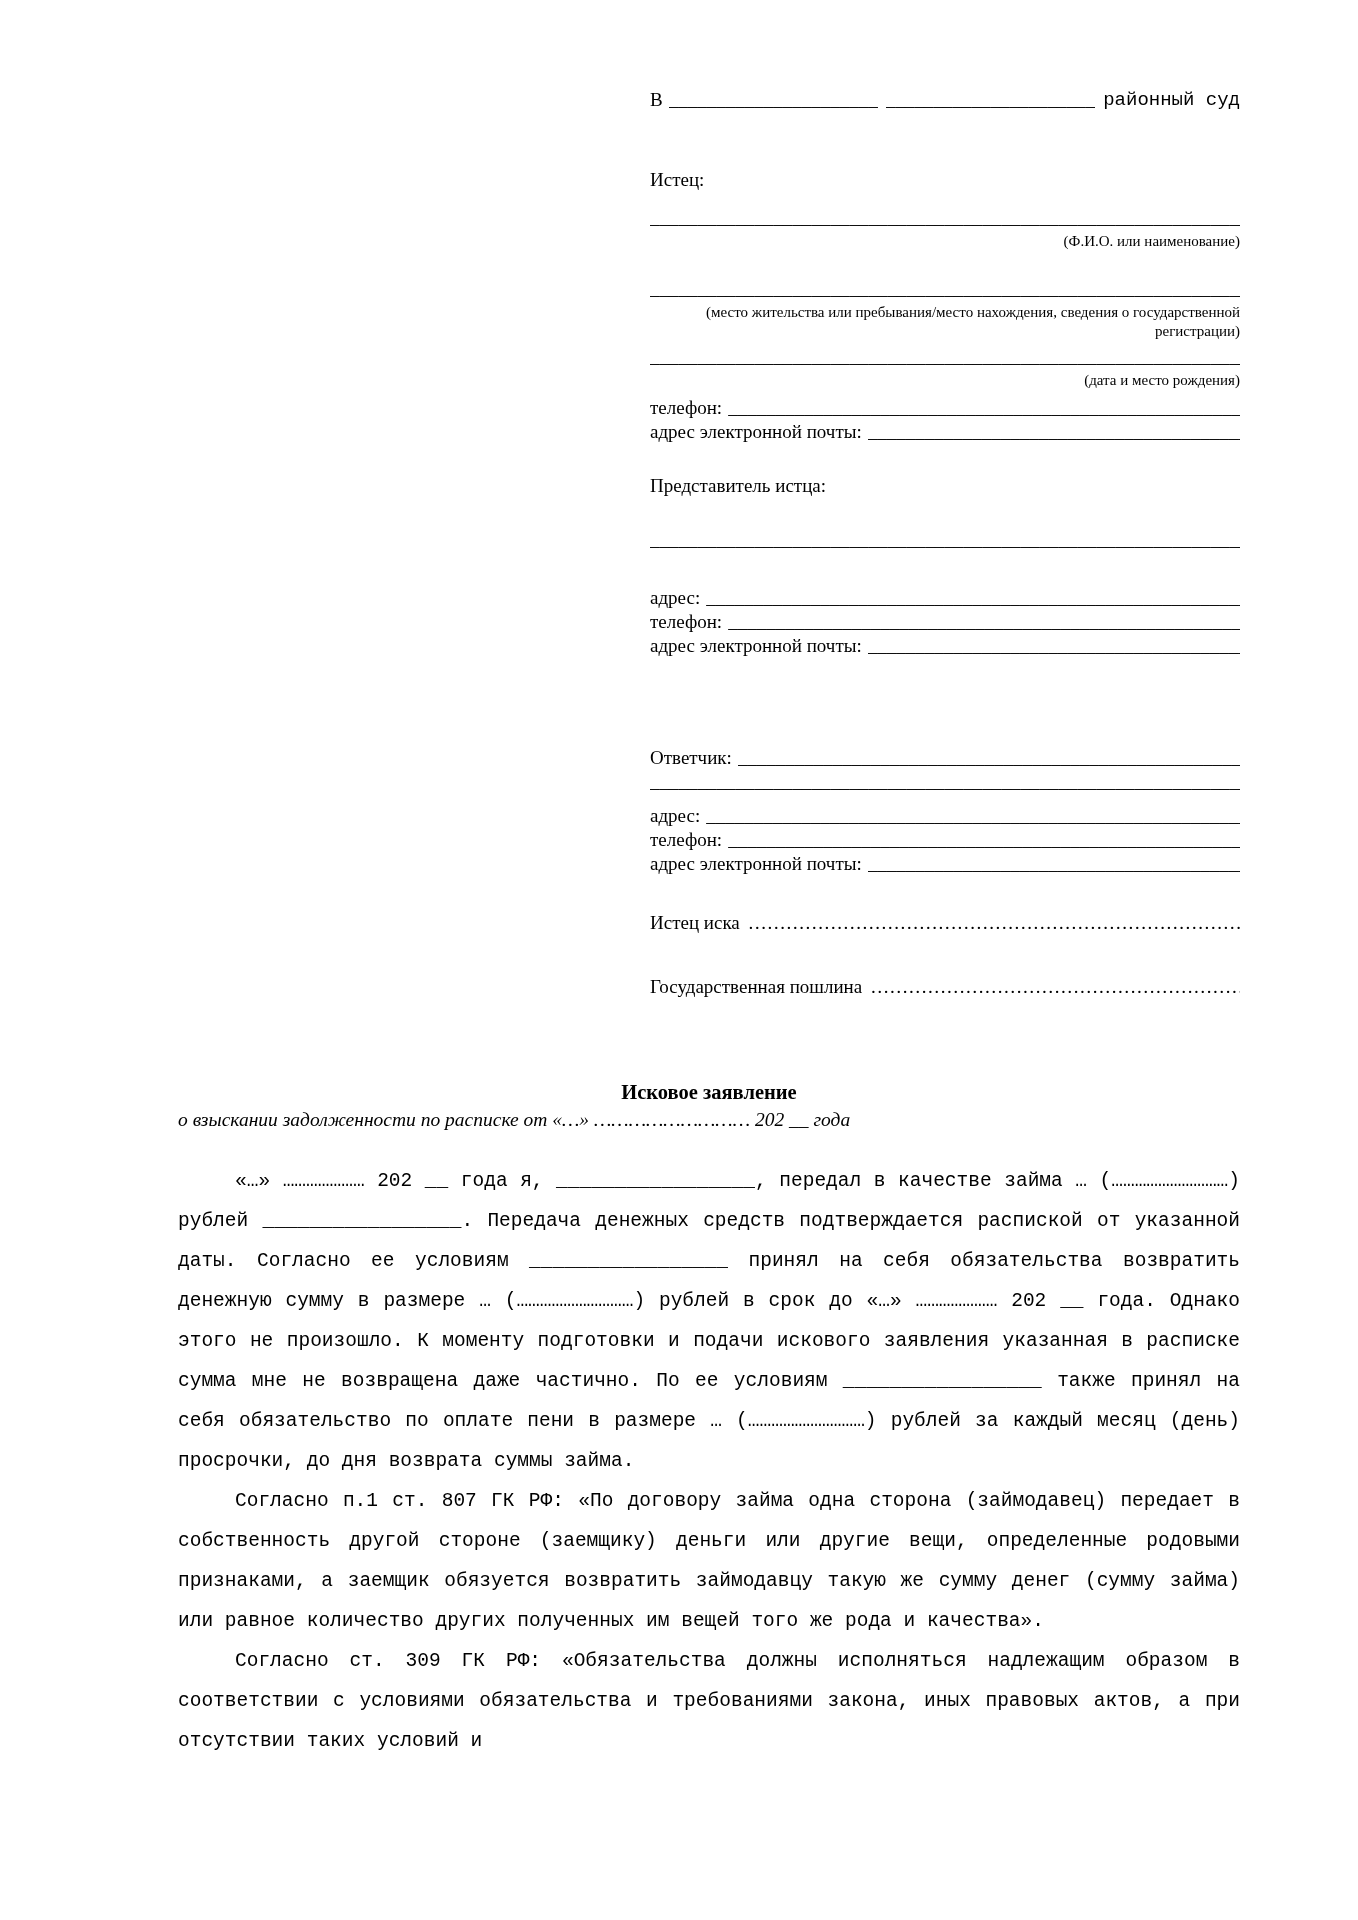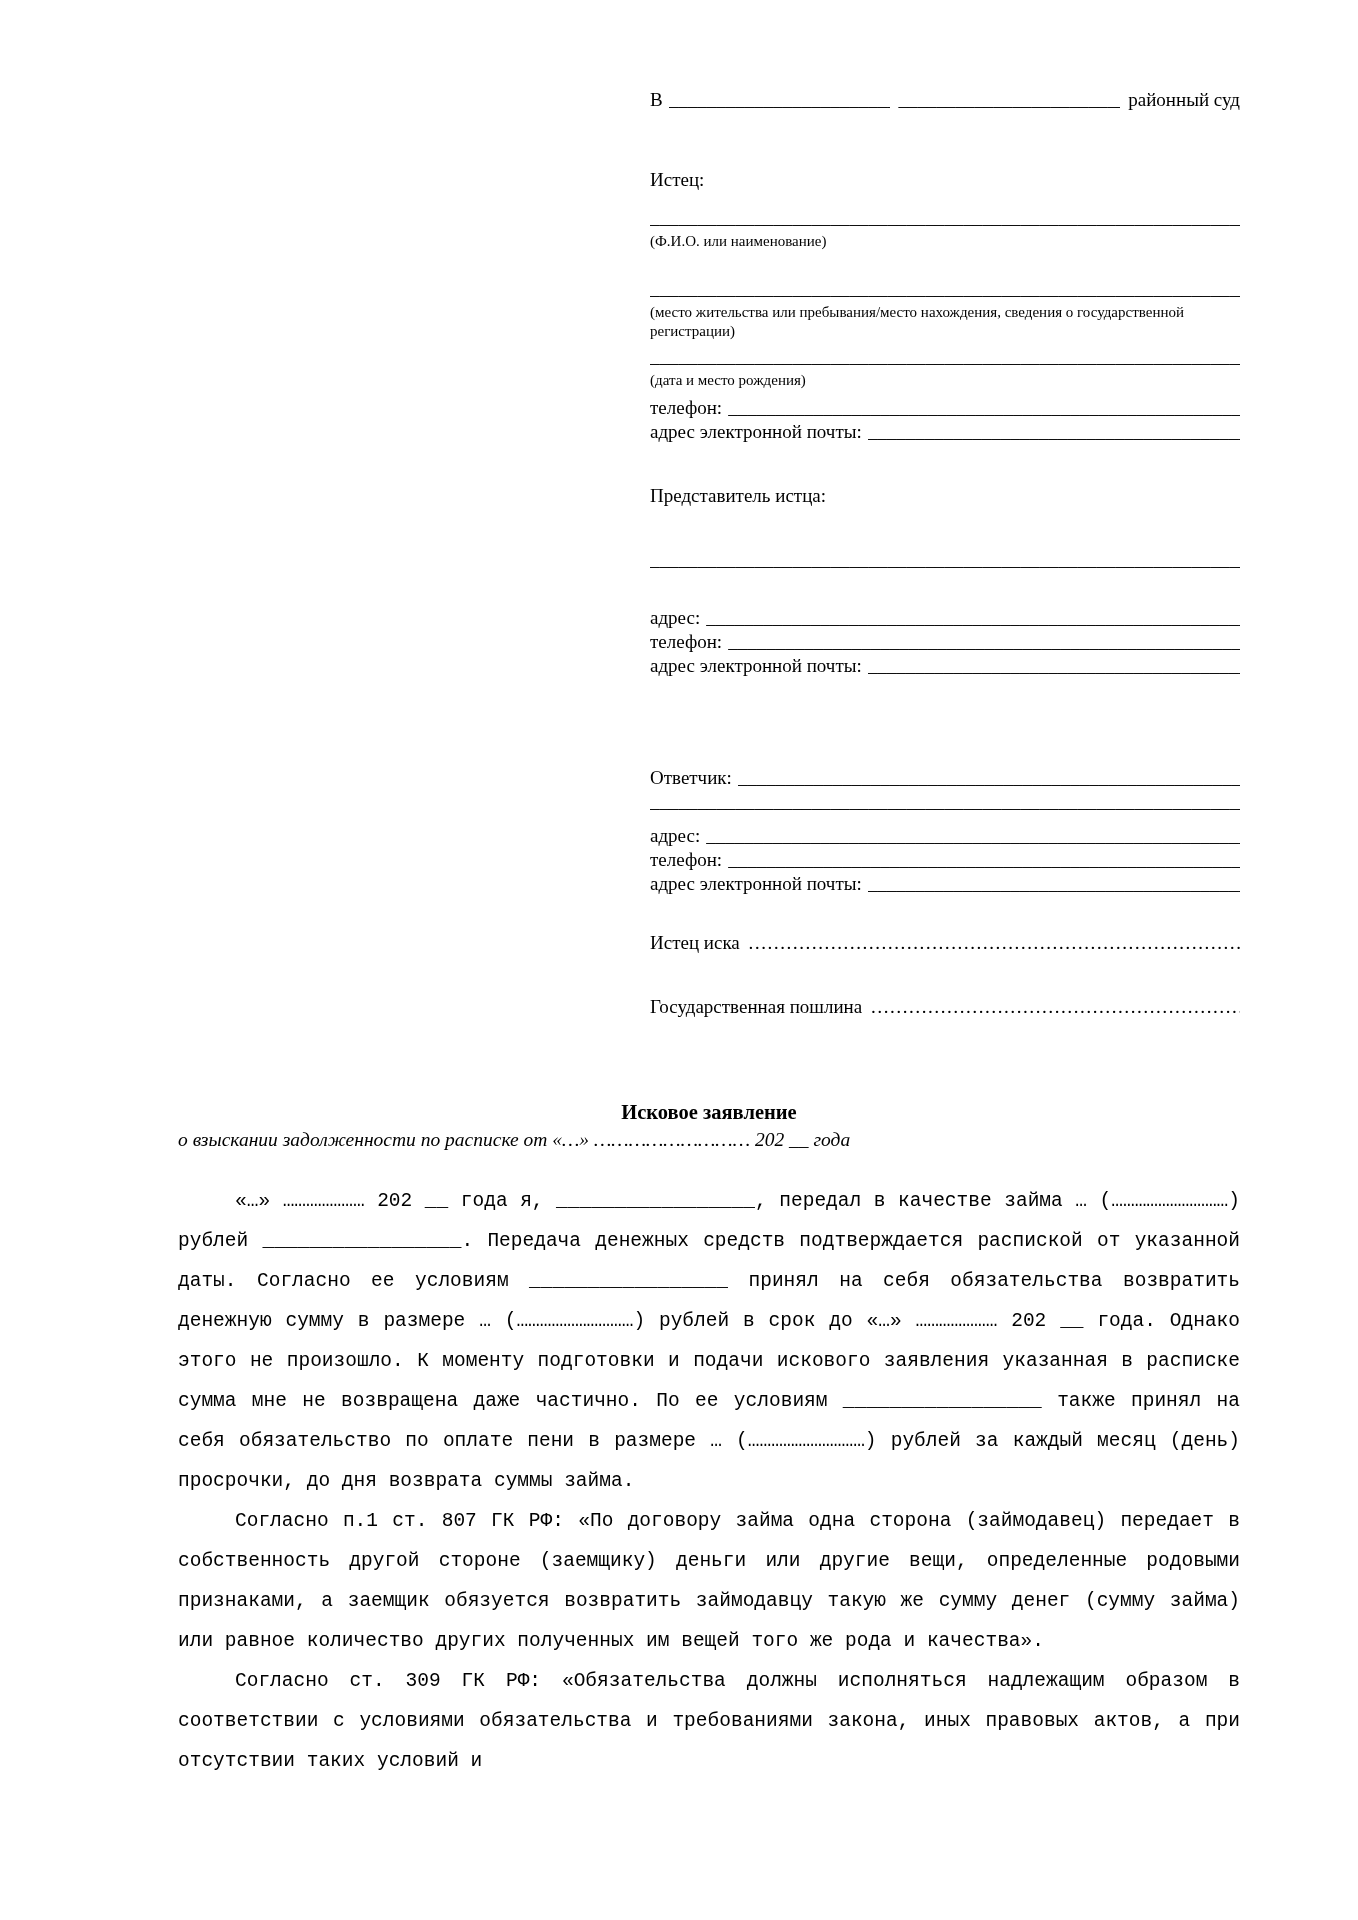--- a/index.html
+++ b/index.html
@@ -13,27 +13,27 @@
   .content{
     position:absolute;left:178px;top:88px;width:1062px;
   }
   .header-block{
     margin-left:472px;width:590px;font-size:19px;
   }
   .hrow{display:flex;align-items:flex-end;line-height:24px;white-space:nowrap;}
   .hrow .lbl{flex:0 0 auto;}
   .blank{flex:1 1 0;min-width:0;overflow:hidden;white-space:nowrap;margin-left:6px;}
   .blank2{margin-left:8px;}
-  .suffix{flex:0 0 auto;margin-left:8px;}
+  .suffix{flex:0 0 auto;margin-left:8px;font-family:Liberation Mono, monospace;}
   .fullline{display:block;overflow:hidden;white-space:nowrap;line-height:24px;height:26px;}
-  .caption{font-size:15px;line-height:19px;text-align:left;white-space:normal;}
+  .caption{font-size:15px;line-height:19px;text-align:right;white-space:normal;}
   .dots{flex:1 1 0;min-width:0;overflow:hidden;white-space:nowrap;margin-left:8px;}
   .mt4{margin-top:4px}.mt6{margin-top:6px}.mt8{margin-top:8px}
   .mt14{margin-top:14px}.mt26{margin-top:26px}.mt28{margin-top:40px}
-  .mt30{margin-top:40px}.mt32{margin-top:32px}.mt35{margin-top:35px}
+  .mt30{margin-top:30px}.mt32{margin-top:32px}.mt35{margin-top:35px}
   .mt56{margin-top:56px}.mt65{margin-top:88px}
   .doc-title{
     margin-top:80px;text-align:center;font-weight:bold;
     font-size:20.5px;line-height:26px;
   }
   .doc-subtitle{
     text-align:left;font-style:italic;font-size:19.5px;line-height:30px;
   }
   .body-text{margin-top:26px;font-size:19.5px;}
   .para{

